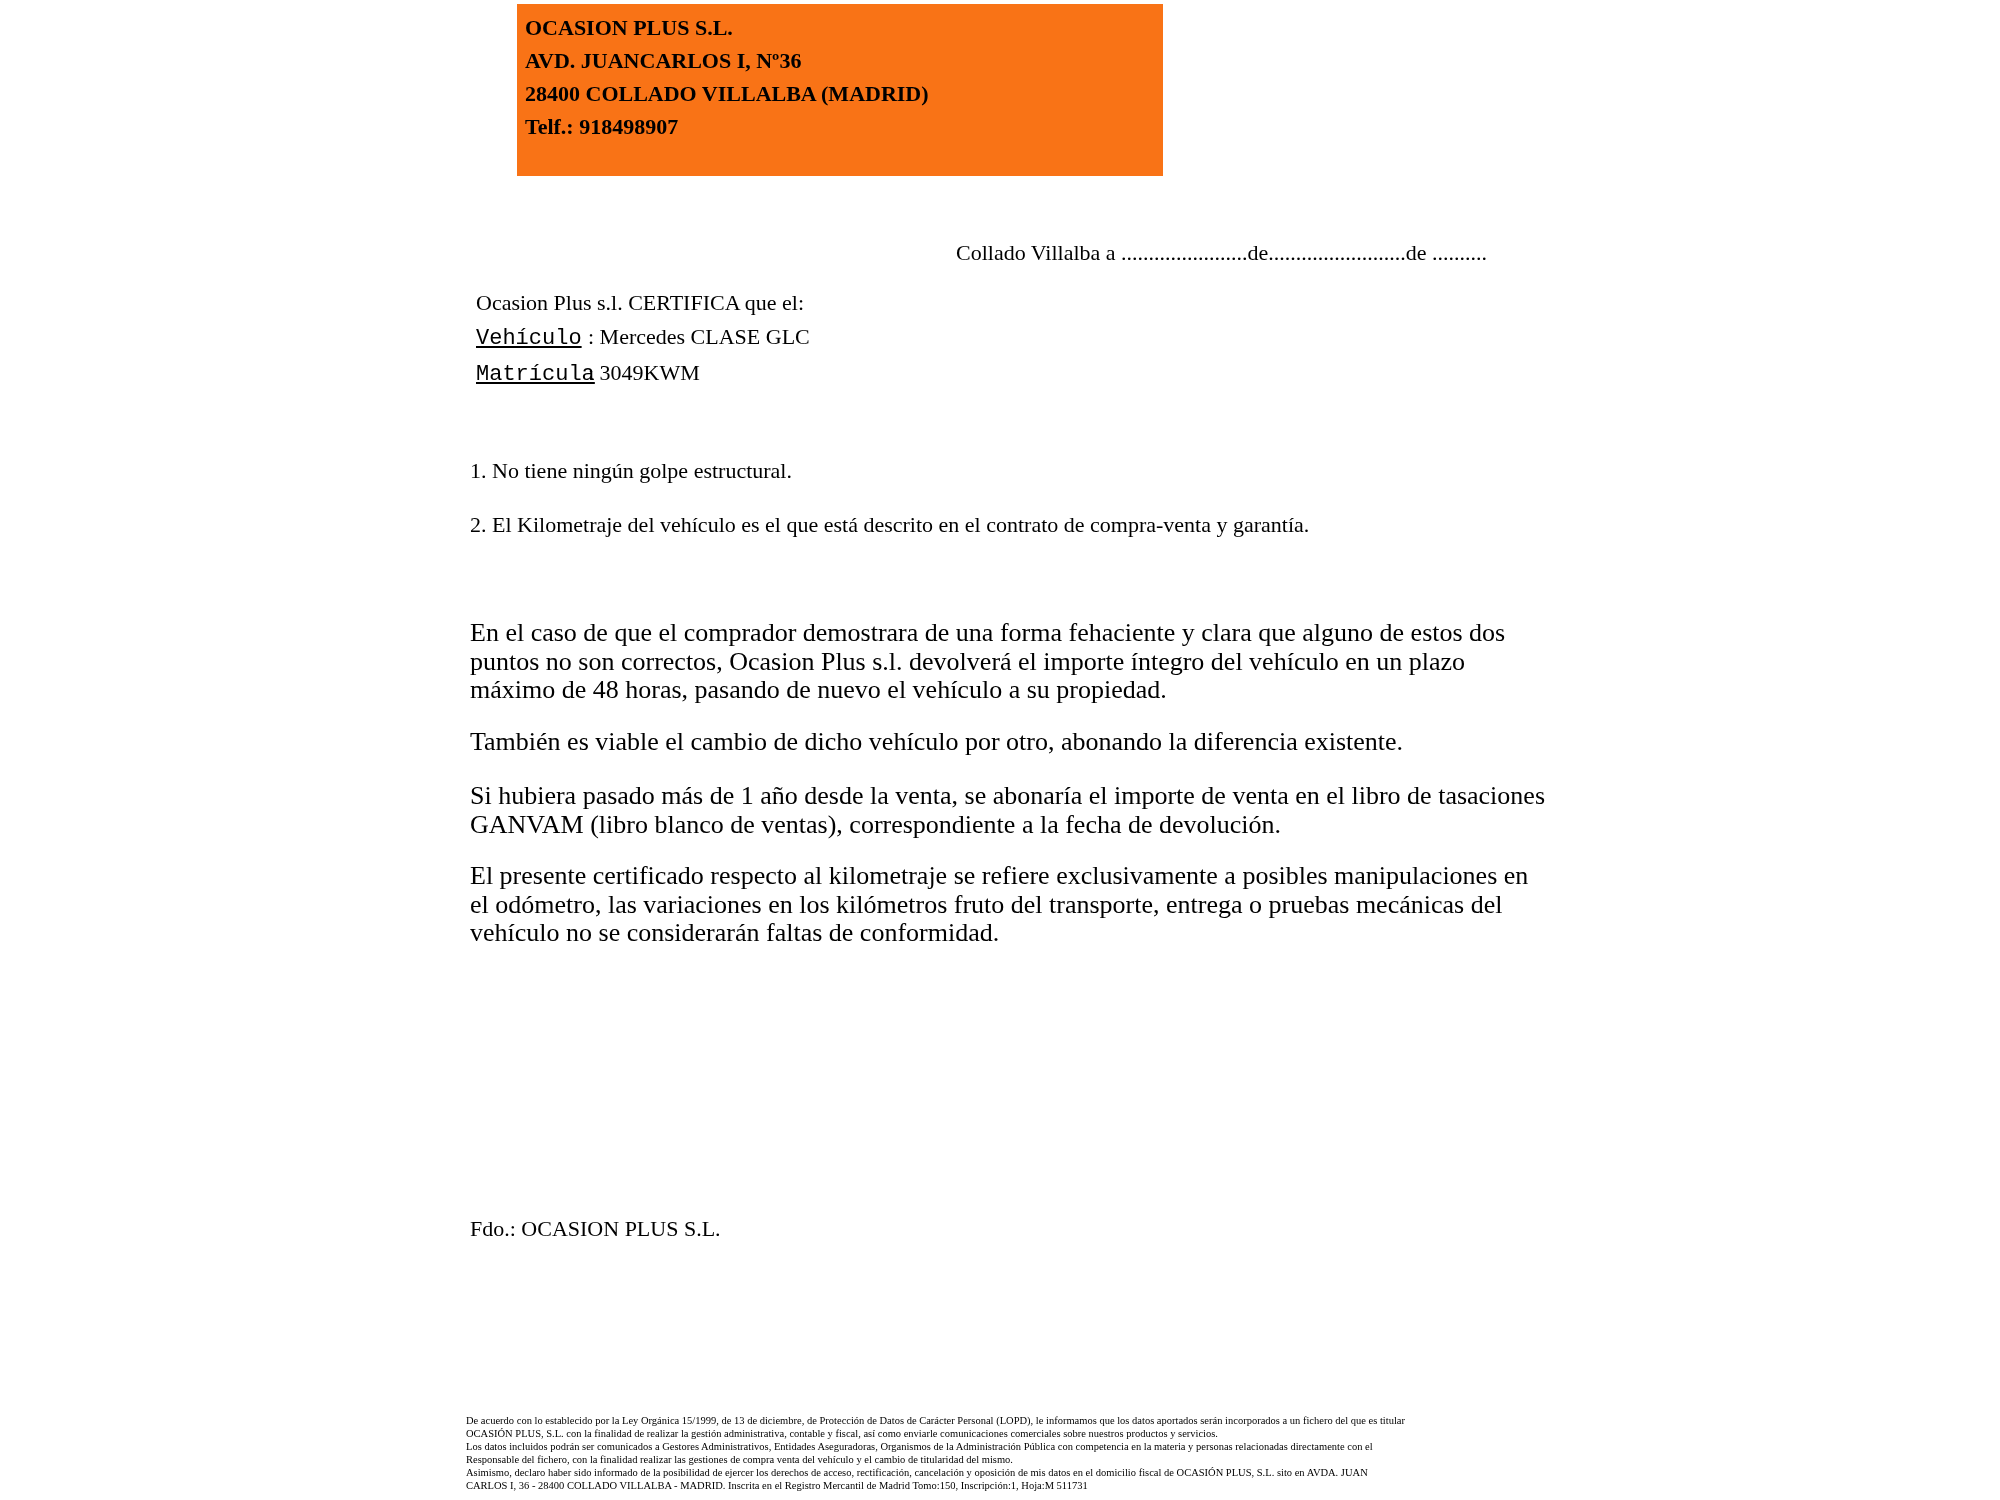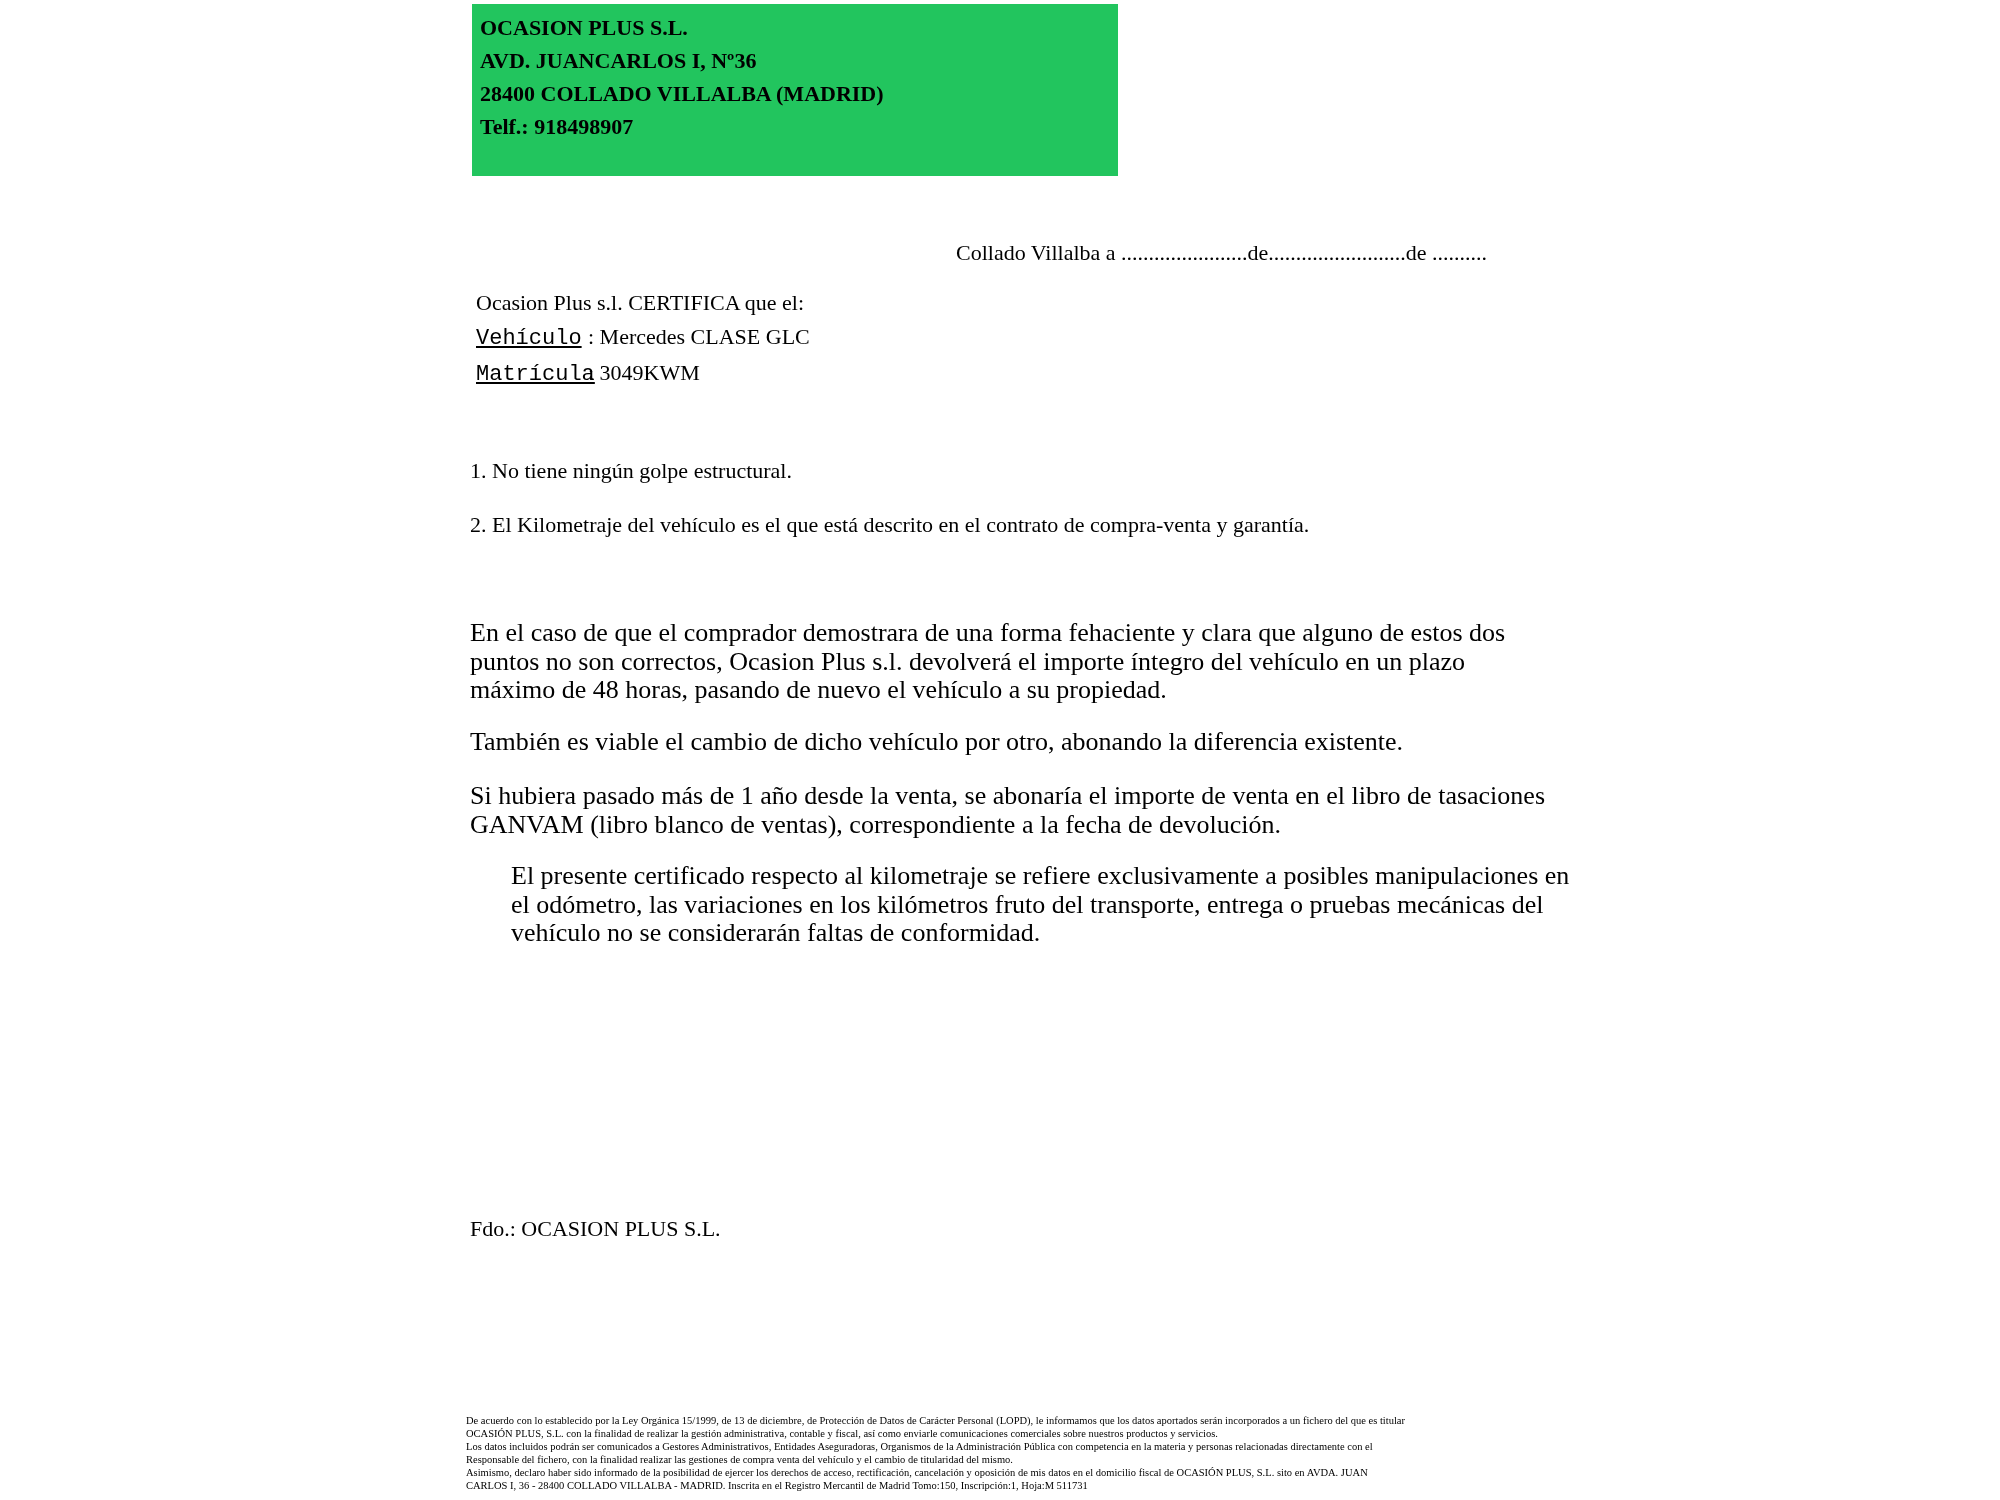--- a/index.html
+++ b/index.html
@@ -40,36 +40,36 @@
   }
   .p1 { top: 458px; }
   .p2 { top: 512px; }
   .para {
     position: absolute; left: 470px; width: 1082px;
     font-size: 26px; line-height: 28.5px;
   }
   .para1 { top: 619px; }
   .para2 { top: 728px; }
   .para3 { top: 782px; }
-  .para4 { top: 862px; margin-left: 41px; }
+  .para4 { top: 862px; }
   .signature {
     position: absolute; left: 470px; top: 1216px;
     font-size: 22px; white-space: nowrap;
   }
   .legal {
     position: absolute; left: 466px; top: 1414px; width: 1180px;
   }
   .legal .lline {
     font-size: 10.5px; line-height: 13.1px; white-space: nowrap;
   }
 </style>
 </head>
 <body>
 
-<div class="header-box" style="background:#22c55e;">
+<div class="header-box" style="background:#f97316;margin-left:45px;">
   <div class="hline">OCASION PLUS S.L.</div>
   <div class="hline">AVD. JUANCARLOS I, Nº36</div>
   <div class="hline">28400 COLLADO VILLALBA (MADRID)</div>
   <div class="hline">Telf.: 918498907</div>
 </div>
 
 <div class="date-line">Collado Villalba a .......................de.........................de ..........</div>
 
 <div class="certify">
   <div>Ocasion Plus s.l. CERTIFICA que el:</div>

